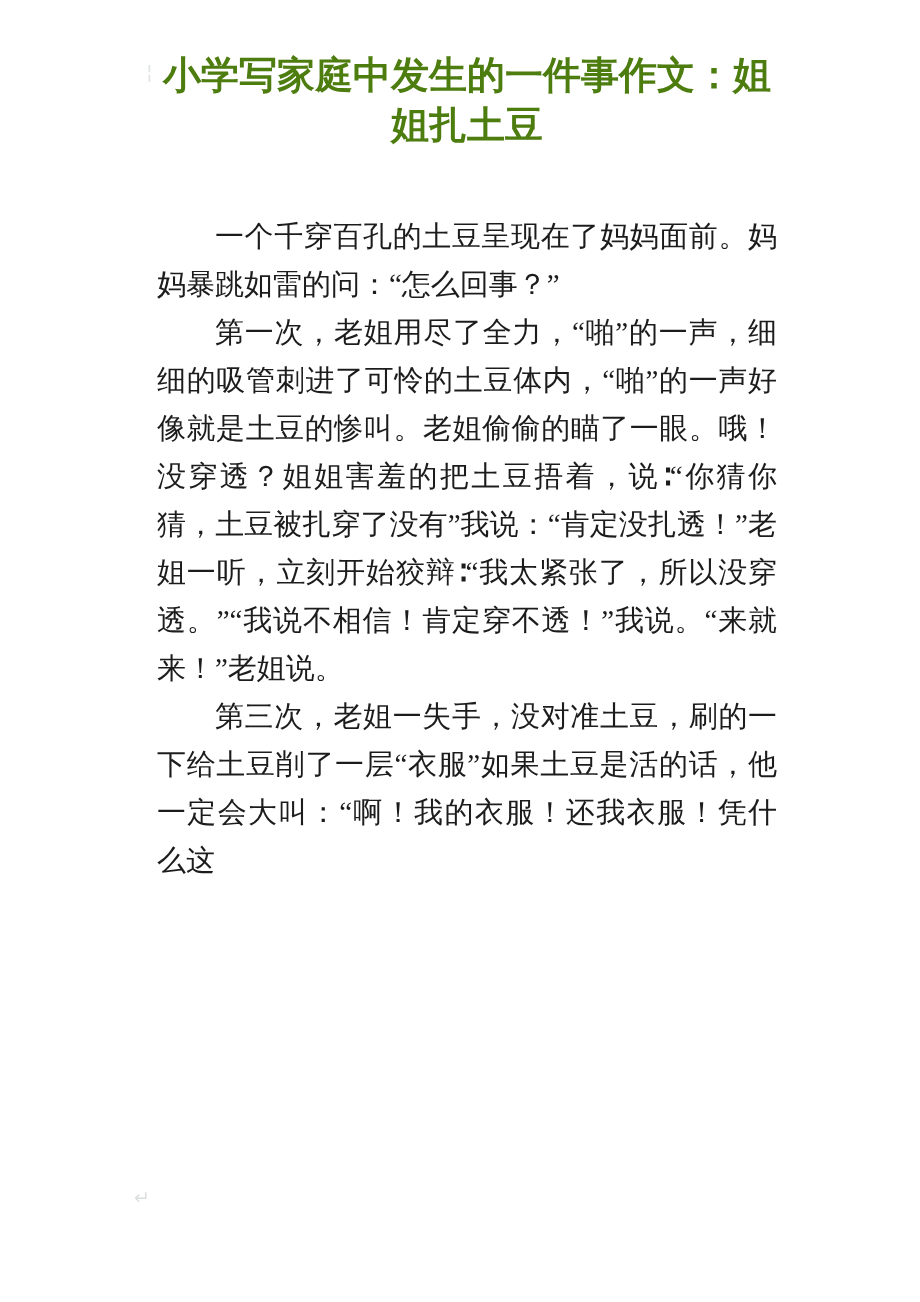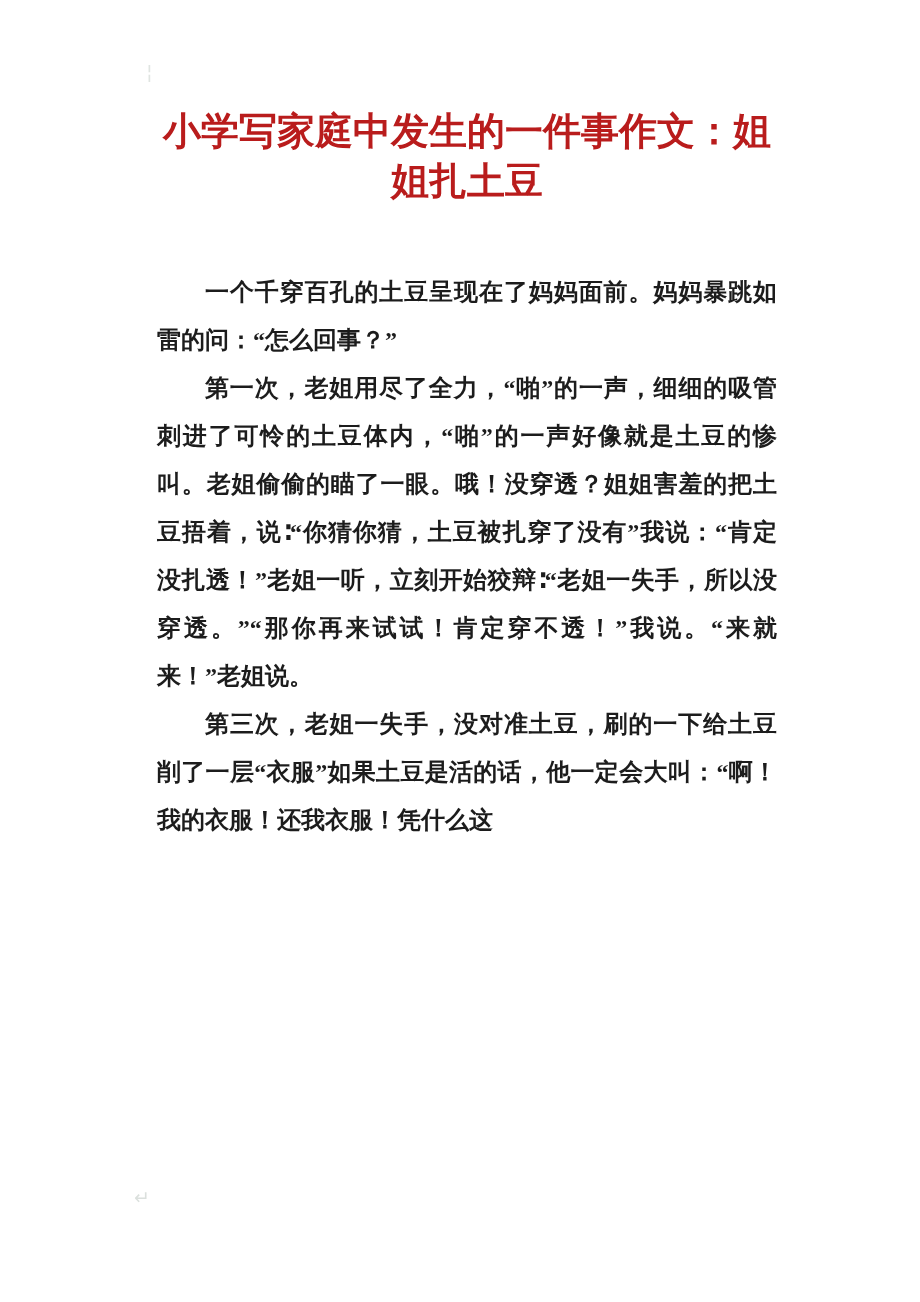--- a/index.html
+++ b/index.html
@@ -16,44 +16,43 @@
     font-family: "Liberation Serif", "DejaVu Serif", serif;
   }
   .content {
     position: absolute;
     left: 157px;
     top: 0;
     width: 620px;
   }
   .doc-title {
     margin: 0;
-    padding-top: 106px;
+    padding-top: 50px;
     margin-bottom: 62px;
     font-family: "Liberation Sans", "DejaVu Sans", sans-serif;
     font-weight: bold;
     font-size: 38px;
     line-height: 50px;
-    color: #b91c1c;
+    color: #4d7c0f;
     text-align: center;
     letter-spacing: 0;
     word-break: break-all;
     overflow-wrap: break-word;
   }
   .doc-body p {
     margin: 0;
     font-family: "Liberation Serif", "DejaVu Serif", serif;
-    font-size: 24px;
+    font-size: 29px;
     line-height: 48px;
     color: #1c1c1c;
     text-align: justify;
     text-justify: inter-character;
     text-indent: 2em;
     word-break: break-all;
     overflow-wrap: break-word;
-    font-weight: bold;
   }
   .artifact {
     position: absolute;
     color: #9aa89f;
     font-family: "DejaVu Sans", sans-serif;
     pointer-events: none;
     user-select: none;
   }
   .artifact-top {
     left: 146px;
@@ -74,21 +73,21 @@
 <div class="page">
 
   <span class="artifact artifact-top">¦</span>
 
   <div class="content">
 
     <h1 class="doc-title">小学写家庭中发生的一件事作文：姐姐扎土豆</h1>
 
     <div class="doc-body">
       <p>一个千穿百孔的土豆呈现在了妈妈面前。妈妈暴跳如雷的问：“怎么回事？”</p>
-      <p>第一次，老姐用尽了全力，“啪”的一声，细细的吸管刺进了可怜的土豆体内，“啪”的一声好像就是土豆的惨叫。老姐偷偷的瞄了一眼。哦！没穿透？姐姐害羞的把土豆捂着，说∶“你猜你猜，土豆被扎穿了没有”我说：“肯定没扎透！”老姐一听，立刻开始狡辩∶“老姐一失手，所以没穿透。”“那你再来试试！肯定穿不透！”我说。“来就来！”老姐说。</p>
+      <p>第一次，老姐用尽了全力，“啪”的一声，细细的吸管刺进了可怜的土豆体内，“啪”的一声好像就是土豆的惨叫。老姐偷偷的瞄了一眼。哦！没穿透？姐姐害羞的把土豆捂着，说∶“你猜你猜，土豆被扎穿了没有”我说：“肯定没扎透！”老姐一听，立刻开始狡辩∶“我太紧张了，所以没穿透。”“我说不相信！肯定穿不透！”我说。“来就来！”老姐说。</p>
       <p>第三次，老姐一失手，没对准土豆，刷的一下给土豆削了一层“衣服”如果土豆是活的话，他一定会大叫：“啊！我的衣服！还我衣服！凭什么这</p>
     </div>
 
   </div>
 
   <span class="artifact artifact-bottom">↵</span>
 
 </div>
 
 </body></html>

